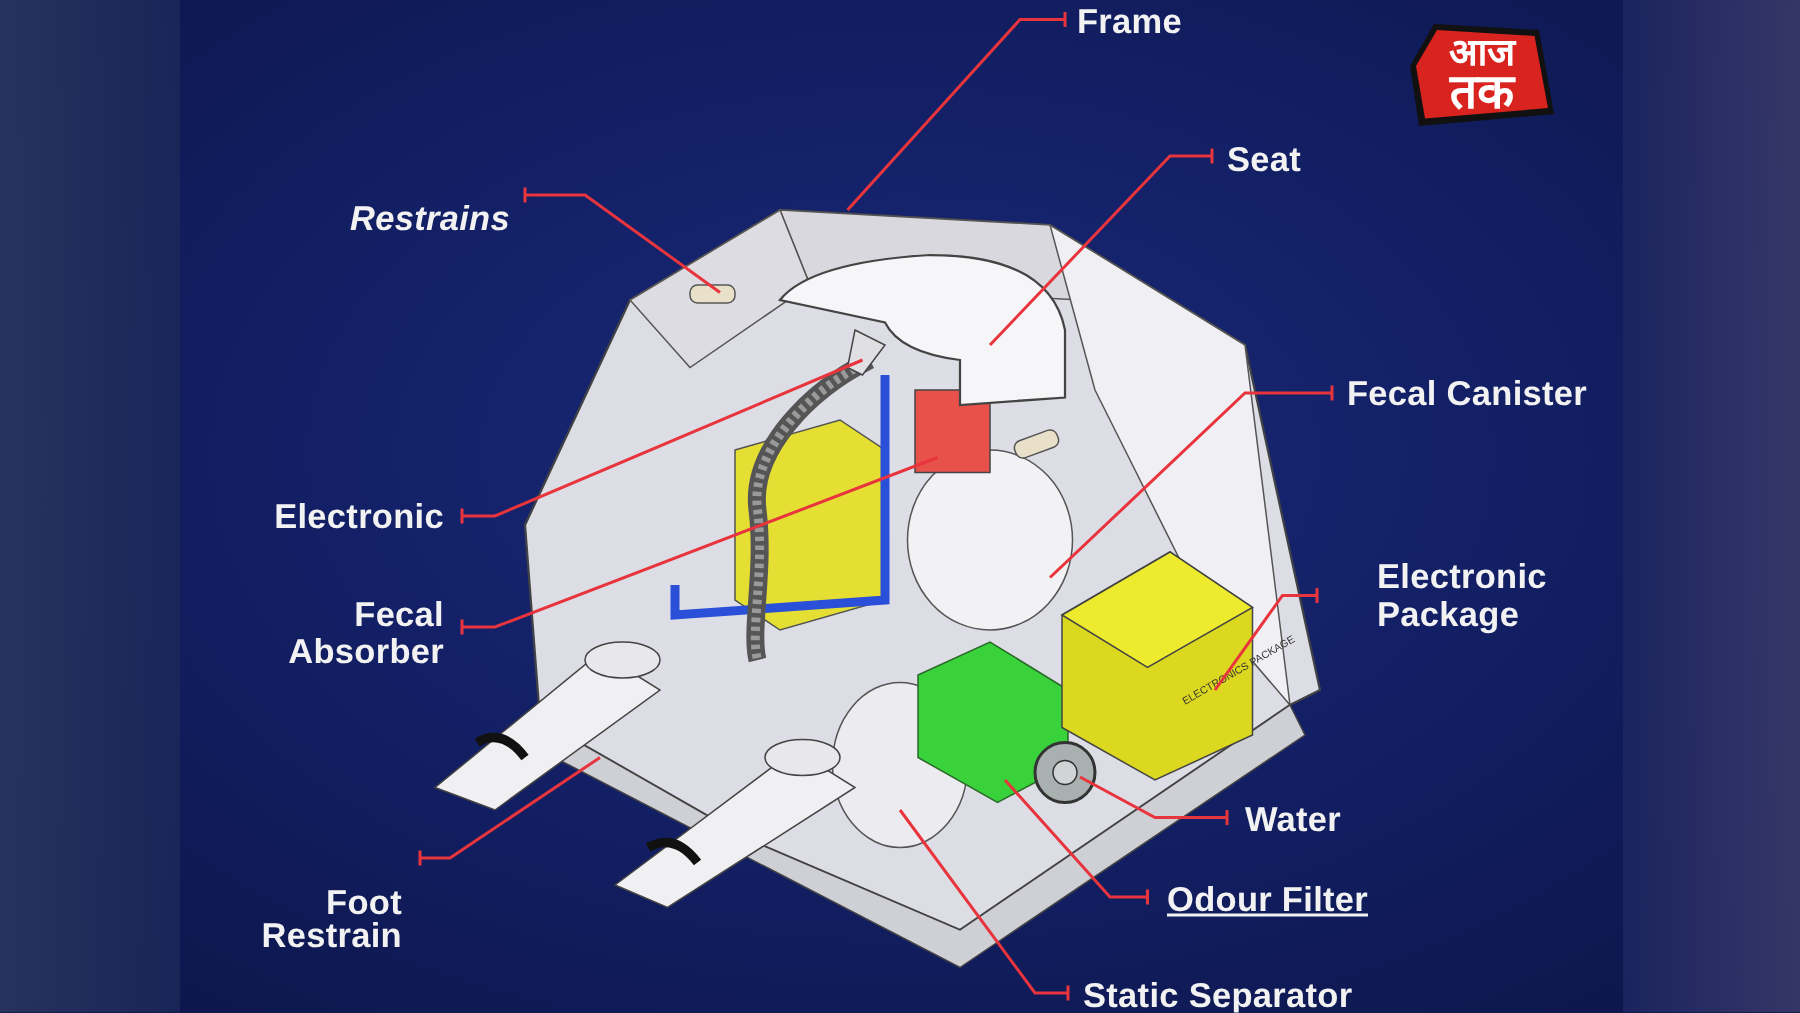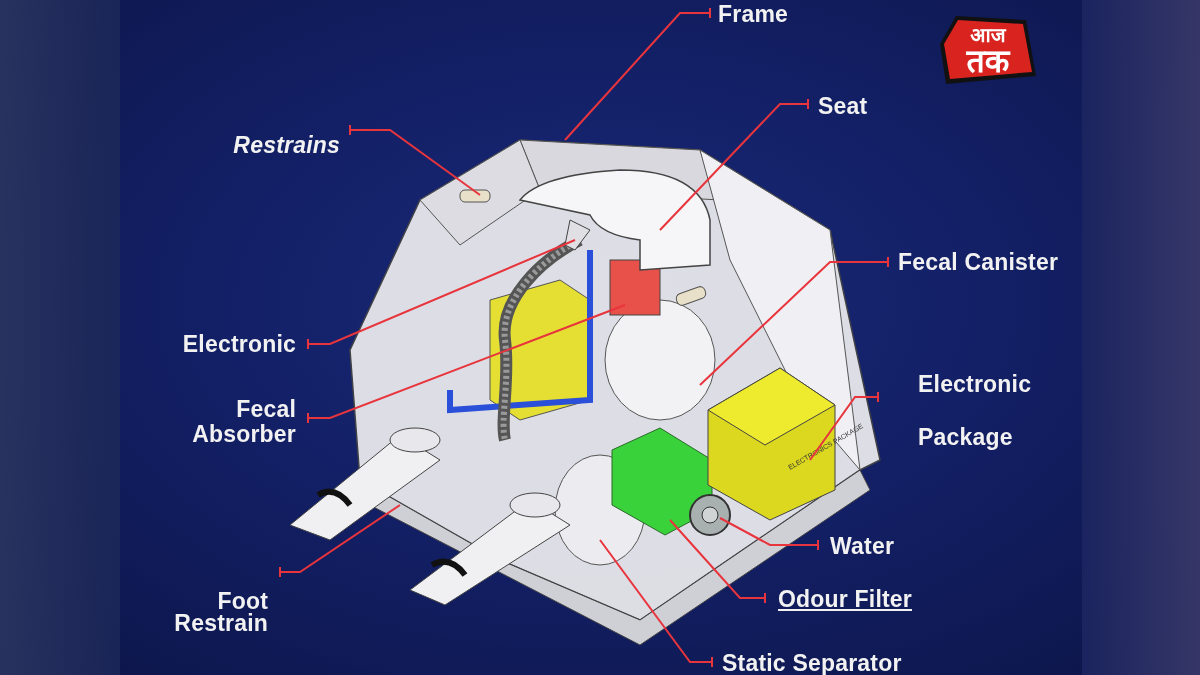--- a/index.html
+++ b/index.html
@@ -94,26 +94,26 @@
 </svg>
 
 <div class="label" style="left:718px;top:3px;">Frame</div>
 <div class="label" style="left:818px;top:95px;">Seat</div>
 <div class="label r" style="left:230px;top:134px;width:110px;font-style:italic;">Restrains</div>
 <div class="label" style="left:898px;top:251px;">Fecal Canister</div>
 <div class="label r" style="left:170px;top:333px;width:126px;">Electronic</div>
 <div class="label r" style="left:180px;top:398px;width:116px;">Fecal</div>
 <div class="label r" style="left:180px;top:423px;width:116px;">Absorber</div>
 <div class="label" style="left:918px;top:373px;">Electronic</div>
-<div class="label" style="left:918px;top:398px;margin-top:28px;">Package</div>
+<div class="label" style="left:918px;top:398px;">Package</div>
 <div class="label" style="left:830px;top:535px;">Water</div>
 <div class="label" style="left:778px;top:588px;text-decoration:underline;">Odour Filter</div>
 <div class="label r" style="left:120px;top:562px;width:148px;margin-top:28px;">Foot Restrain</div>
 <div class="label" style="left:722px;top:652px;">Static Separator</div>
 
 <div class="logo">
   <svg width="100" height="72" style="position:absolute;left:0;top:0;">
     <polygon points="18,2 88,6 98,62 8,70 2,30" fill="#111"></polygon>
     <polygon points="20,6 85,10 94,58 12,65 6,30" fill="#d8231f"></polygon>
   </svg>
-  <div class="logo-text" style="top:8px;font-size:20px;line-height:26px;">आज</div>
+  <div class="logo-text" style="top:8px;font-size:25px;line-height:26px;">आज</div>
   <div class="logo-text" style="top:34px;font-size:32px;line-height:26px;">तक</div>
 </div>
 
 </body></html>

